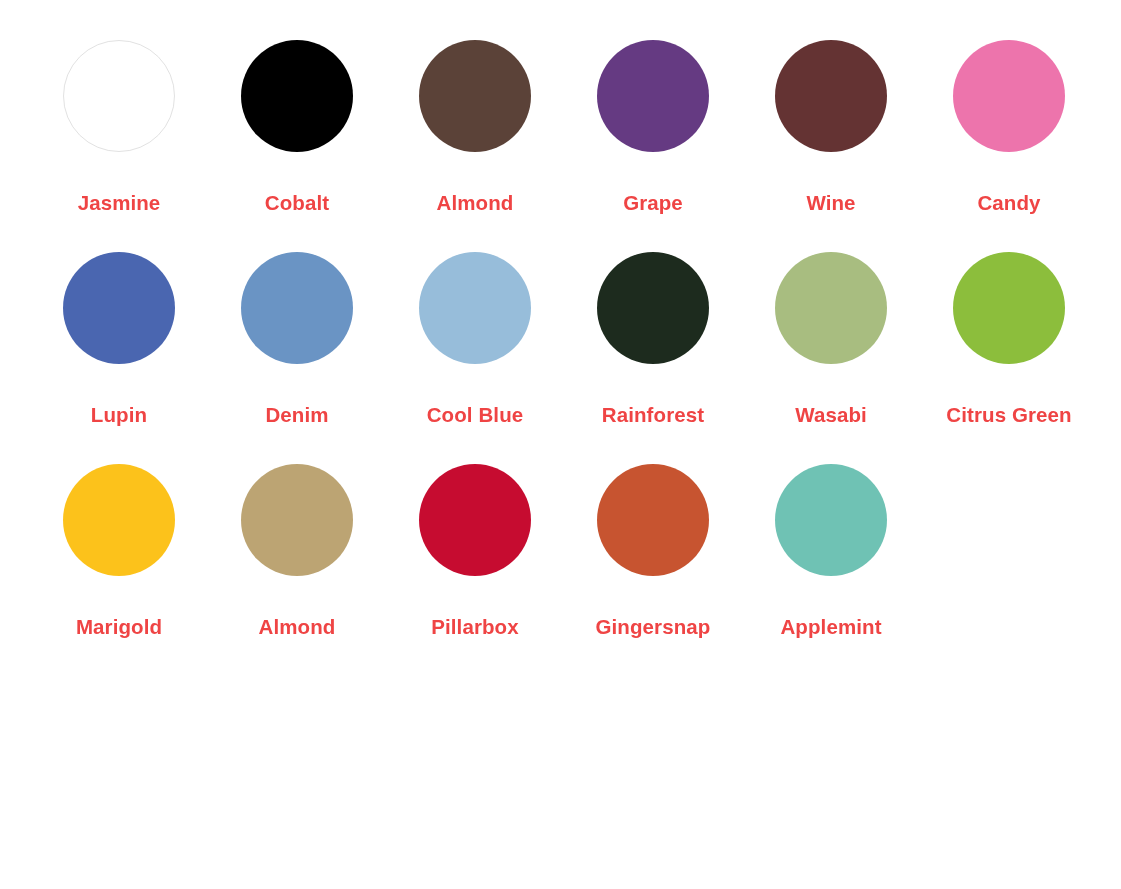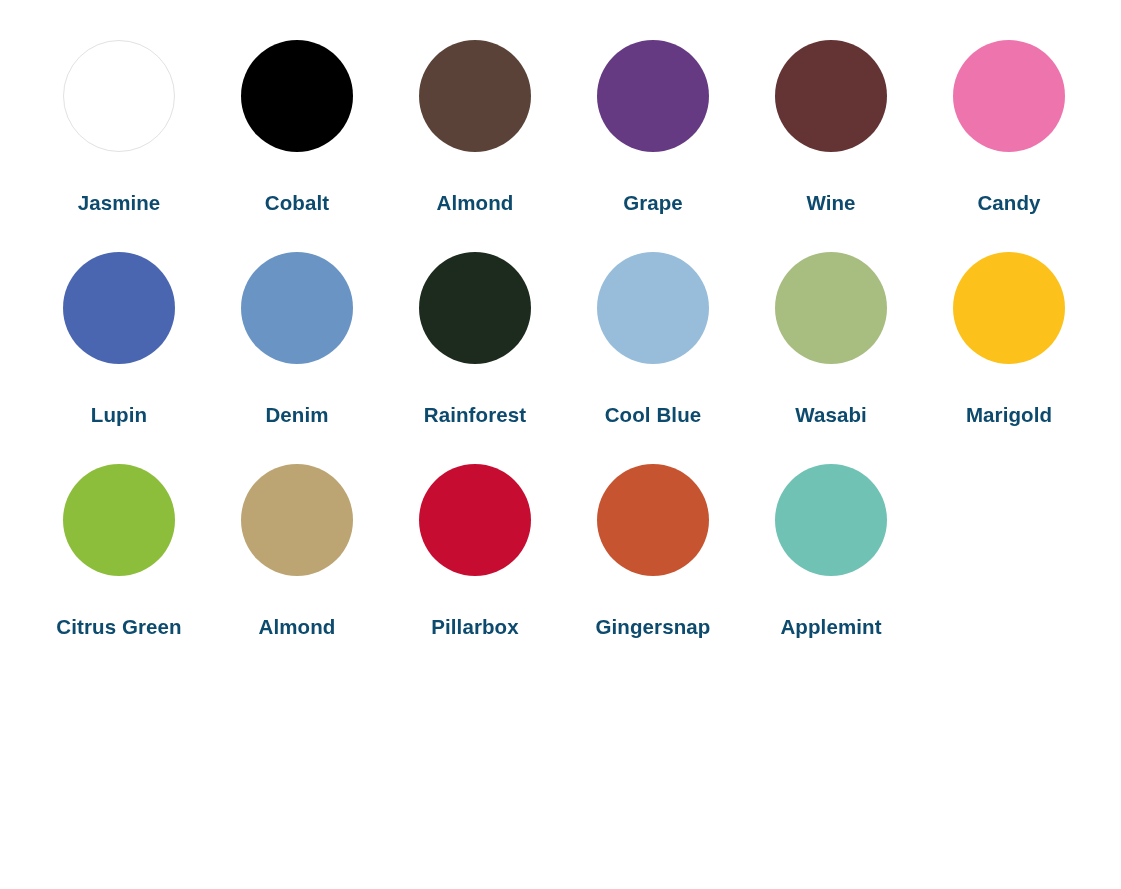--- a/index.html
+++ b/index.html
@@ -41,21 +41,21 @@
     flex: 0 0 auto;
     box-sizing: border-box;
   }
   .swatch-dot.has-outline {
     border: 1px solid #e2e2e2;
   }
   .swatch-label {
     margin-top: 41px;
     font-size: 20.5px;
     font-weight: 600;
-    color: #0c4a6e;
+    color: #ef4444;
     line-height: 1;
     letter-spacing: 0.1px;
     text-align: center;
     white-space: nowrap;
   }
 </style>
 </head>
 <body style="background: rgb(255, 255, 255);">
 
 <div class="palette-grid">
@@ -85,38 +85,38 @@
     </div>
     <div class="swatch">
       <div class="swatch-dot" style="background: rgb(74, 102, 176);"></div>
       <div class="swatch-label">Lupin</div>
     </div>
     <div class="swatch">
       <div class="swatch-dot" style="background: rgb(106, 148, 196);"></div>
       <div class="swatch-label">Denim</div>
     </div>
     <div class="swatch">
+      <div class="swatch-dot" style="background: rgb(151, 189, 218);"></div>
+      <div class="swatch-label">Cool Blue</div>
+    </div>
+    <div class="swatch">
       <div class="swatch-dot" style="background: rgb(29, 43, 30);"></div>
       <div class="swatch-label">Rainforest</div>
-    </div>
-    <div class="swatch">
-      <div class="swatch-dot" style="background: rgb(151, 189, 218);"></div>
-      <div class="swatch-label">Cool Blue</div>
     </div>
     <div class="swatch">
       <div class="swatch-dot" style="background: rgb(168, 189, 128);"></div>
       <div class="swatch-label">Wasabi</div>
     </div>
     <div class="swatch">
+      <div class="swatch-dot" style="background: rgb(140, 190, 60);"></div>
+      <div class="swatch-label">Citrus Green</div>
+    </div>
+    <div class="swatch">
       <div class="swatch-dot" style="background: rgb(252, 194, 27);"></div>
       <div class="swatch-label">Marigold</div>
-    </div>
-    <div class="swatch">
-      <div class="swatch-dot" style="background: rgb(140, 190, 60);"></div>
-      <div class="swatch-label">Citrus Green</div>
     </div>
     <div class="swatch">
       <div class="swatch-dot" style="background: rgb(188, 164, 115);"></div>
       <div class="swatch-label">Almond</div>
     </div>
     <div class="swatch">
       <div class="swatch-dot" style="background: rgb(198, 12, 48);"></div>
       <div class="swatch-label">Pillarbox</div>
     </div>
     <div class="swatch">

